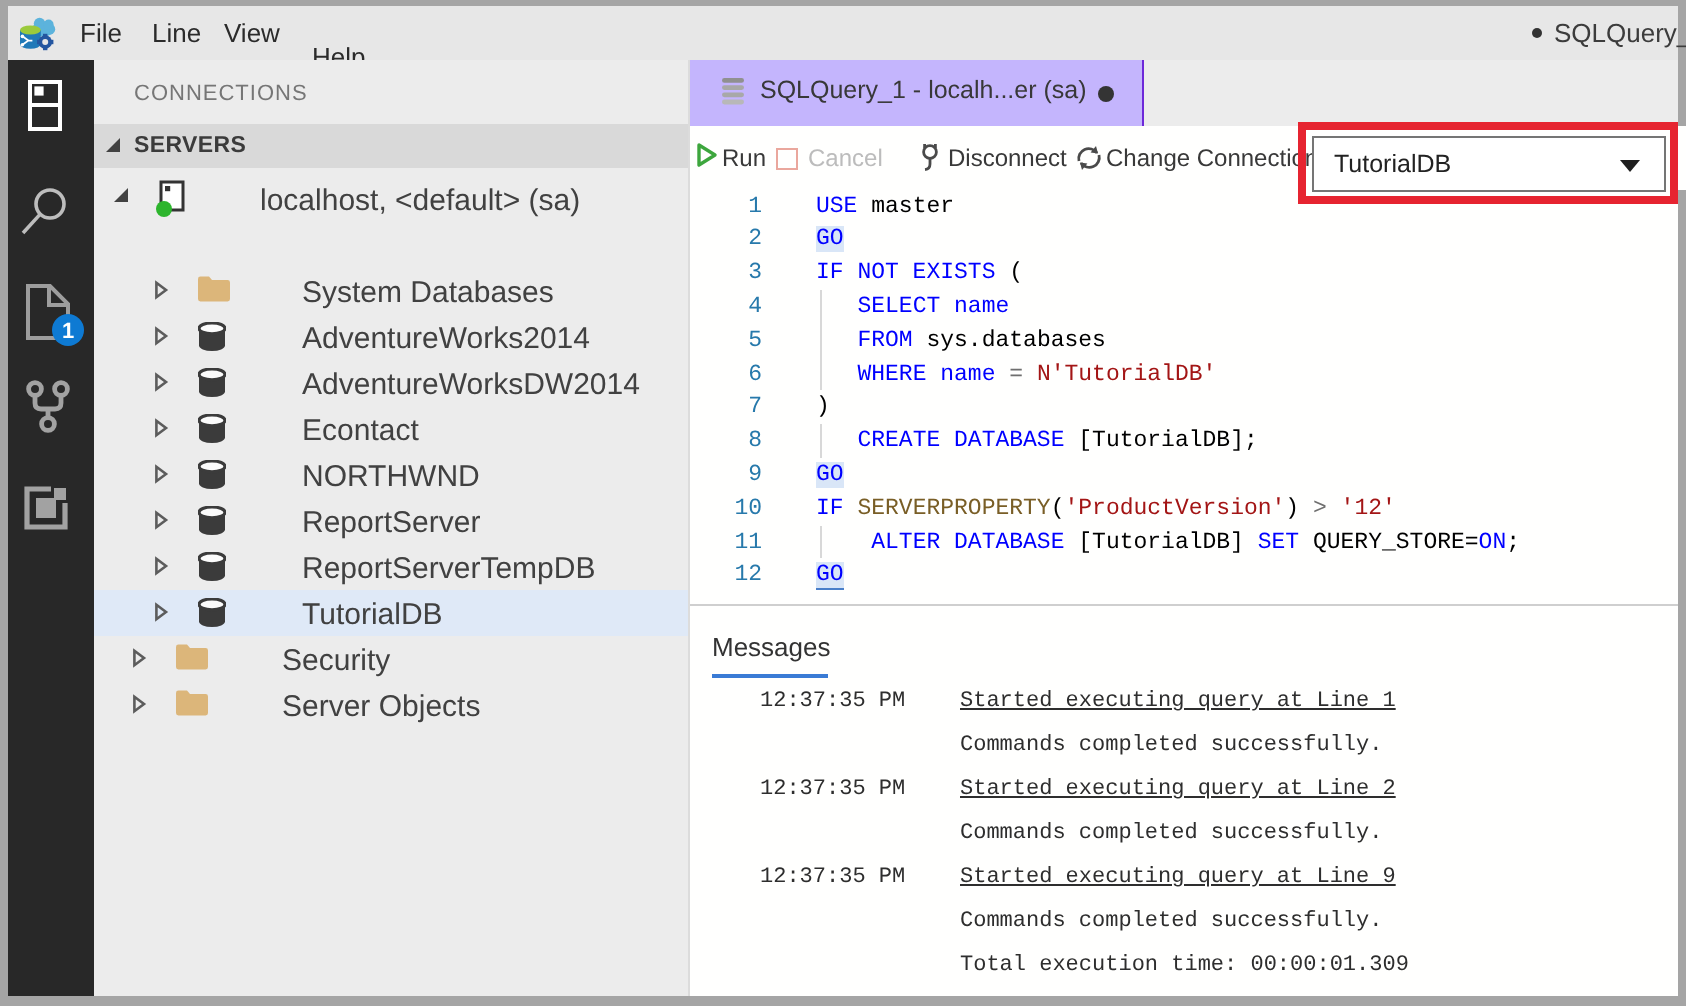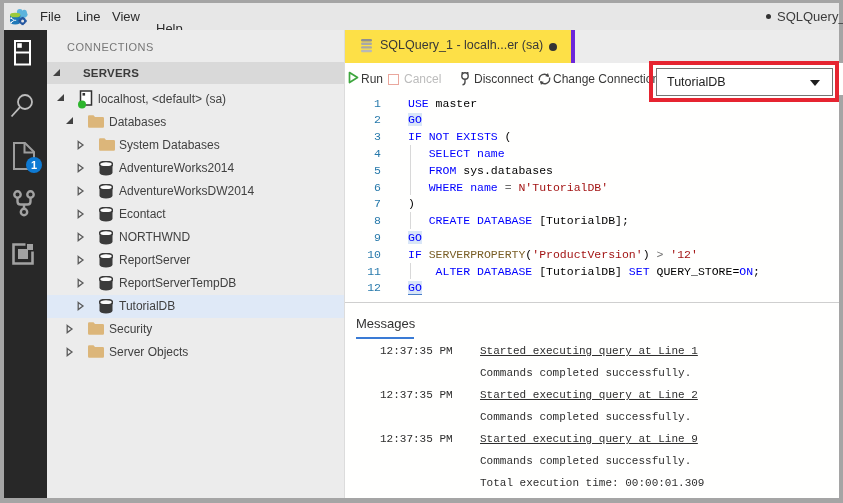--- a/index.html
+++ b/index.html
@@ -10,27 +10,27 @@
   #titlebar{left:4px;top:3px;width:835px;height:27px;background:#e7e7e7;}
   .menuitem{position:absolute;top:0;height:27px;line-height:27px;font-size:13px;color:#2b2b2b;}
   
   #activitybar{left:4px;top:30px;width:43px;height:468px;background:#282828;}
   
   #sidebar{left:47px;top:30px;width:297px;height:468px;background:#ececec;border-right:1px solid #dcdcdc;}
   #conn-title{left:20px;top:11px;font-size:11px;color:#767676;letter-spacing:.5px;}
   #servers-hdr{left:0;top:32px;width:297px;height:22px;background:#d9d9d9;}
   .row{position:absolute;left:0;width:297px;height:23px;}
   .row .twist{position:absolute;top:6px;}
-  .row .lbl{position:absolute;top:4.5px;font-size:12px;color:#414141;white-space:nowrap;}
+  .row .lbl{position:absolute;top:4.5px;font-size:15px;color:#414141;white-space:nowrap;margin-left:32px;}
   .tw-open{width:0;height:0;border-left:7px solid transparent;border-bottom:7px solid #424242;}
   .sel{background:#dfe9f7;}
   
   #editor{left:345px;top:30px;width:494px;height:468px;background:#fffffe;}
   #tabstrip{left:0;top:0;width:494px;height:33px;background:#ececec;}
-  #tab{left:0;top:0;width:226px;height:33px;background:#fde047;border-right:4px solid #6d28d9;}
+  #tab{left:0;top:0;width:226px;height:33px;background:#c4b5fd;border-right:1px solid #6d28d9;}
   #toolbar{left:0;top:33px;width:552px;height:32px;background:#fffffe;}
   .tbtxt{position:absolute;top:9px;font-size:12px;color:#393939;white-space:nowrap;}
   
   .cl{position:absolute;height:17px;line-height:17px;font-family:"Liberation Mono",monospace;font-size:11.5px;white-space:pre;}
   .num{width:36px;text-align:right;color:#2779ab;}
   .k{color:#0000ff;}
   .s{color:#a31515;}
   .f{color:#795e26;}
   .c{color:#000000;}
   .o{color:#6f6f6f;}
@@ -103,41 +103,32 @@
     <rect x="7" y="7" width="10" height="10" fill="#a2a2a2"></rect>
   </svg>
 </div>
 
 <div id="sidebar" class="abs">
   <span id="conn-title" class="abs">CONNECTIONS</span>
   <div id="servers-hdr" class="abs">
     <span class="abs" style="left:6px;top:7px;">
         <span class="tw-open" style="display:block;"></span>
       </span>
-    <span class="abs" style="left:36px;top:4.5px;font-size:11.5px;font-weight:bold;color:#3b3b3b;letter-spacing:.2px;">SERVERS</span>
+    <span class="abs" style="left:20px;top:4.5px;font-size:11.5px;font-weight:bold;color:#3b3b3b;letter-spacing:.2px;">SERVERS</span>
   </div>
 <div class="row" style="top:57.5px">
       <span class="twist" style="left:10px">
         <span class="tw-open" style="display:block"></span>
       </span>
       <svg class="abs" style="left:30px;top:2px" width="17" height="19" viewBox="0 0 17 19">
         <rect x="3.5" y="1" width="11" height="14" fill="#fff" stroke="#333" stroke-width="1.5"></rect>
         <rect x="5.5" y="3" width="2.6" height="2.6" fill="#333"></rect>
         <circle cx="5" cy="14.5" r="4" fill="#2db52d"></circle>
       </svg>
       <span class="lbl" style="left:51px">localhost, &lt;default&gt; (sa)</span>
-    </div>
-    <div class="row" style="top:80.5px">
-      <span class="twist" style="left:19px">
-        <span class="tw-open" style="display:block"></span>
-      </span>
-      <svg class="abs" style="left:41px;top:4.5px" width="16" height="13" viewBox="0 0 16 13">
-        <path d="M0 1.5 Q0 .3 1.2 .3 L5.5 .3 L7 2 L14.8 2 Q16 2 16 3.2 L16 11.5 Q16 12.7 14.8 12.7 L1.2 12.7 Q0 12.7 0 11.5 Z" fill="#dcb67a"></path>
-      </svg>
-      <span class="lbl" style="left:62px">Databases</span>
     </div>
     <div class="row" style="top:103.5px">
       <svg class="twist" style="left:30px" width="8" height="10" viewBox="0 0 8 10">
         <path d="M1.2 1.4 L6 5 L1.2 8.6 Z" fill="none" stroke="#5c5c5c" stroke-width="1.3"></path>
       </svg>
       <svg class="abs" style="left:52px;top:4.5px" width="16" height="13" viewBox="0 0 16 13">
         <path d="M0 1.5 Q0 .3 1.2 .3 L5.5 .3 L7 2 L14.8 2 Q16 2 16 3.2 L16 11.5 Q16 12.7 14.8 12.7 L1.2 12.7 Q0 12.7 0 11.5 Z" fill="#dcb67a"></path>
       </svg>
       <span class="lbl" style="left:72px">System Databases</span>
     </div>

